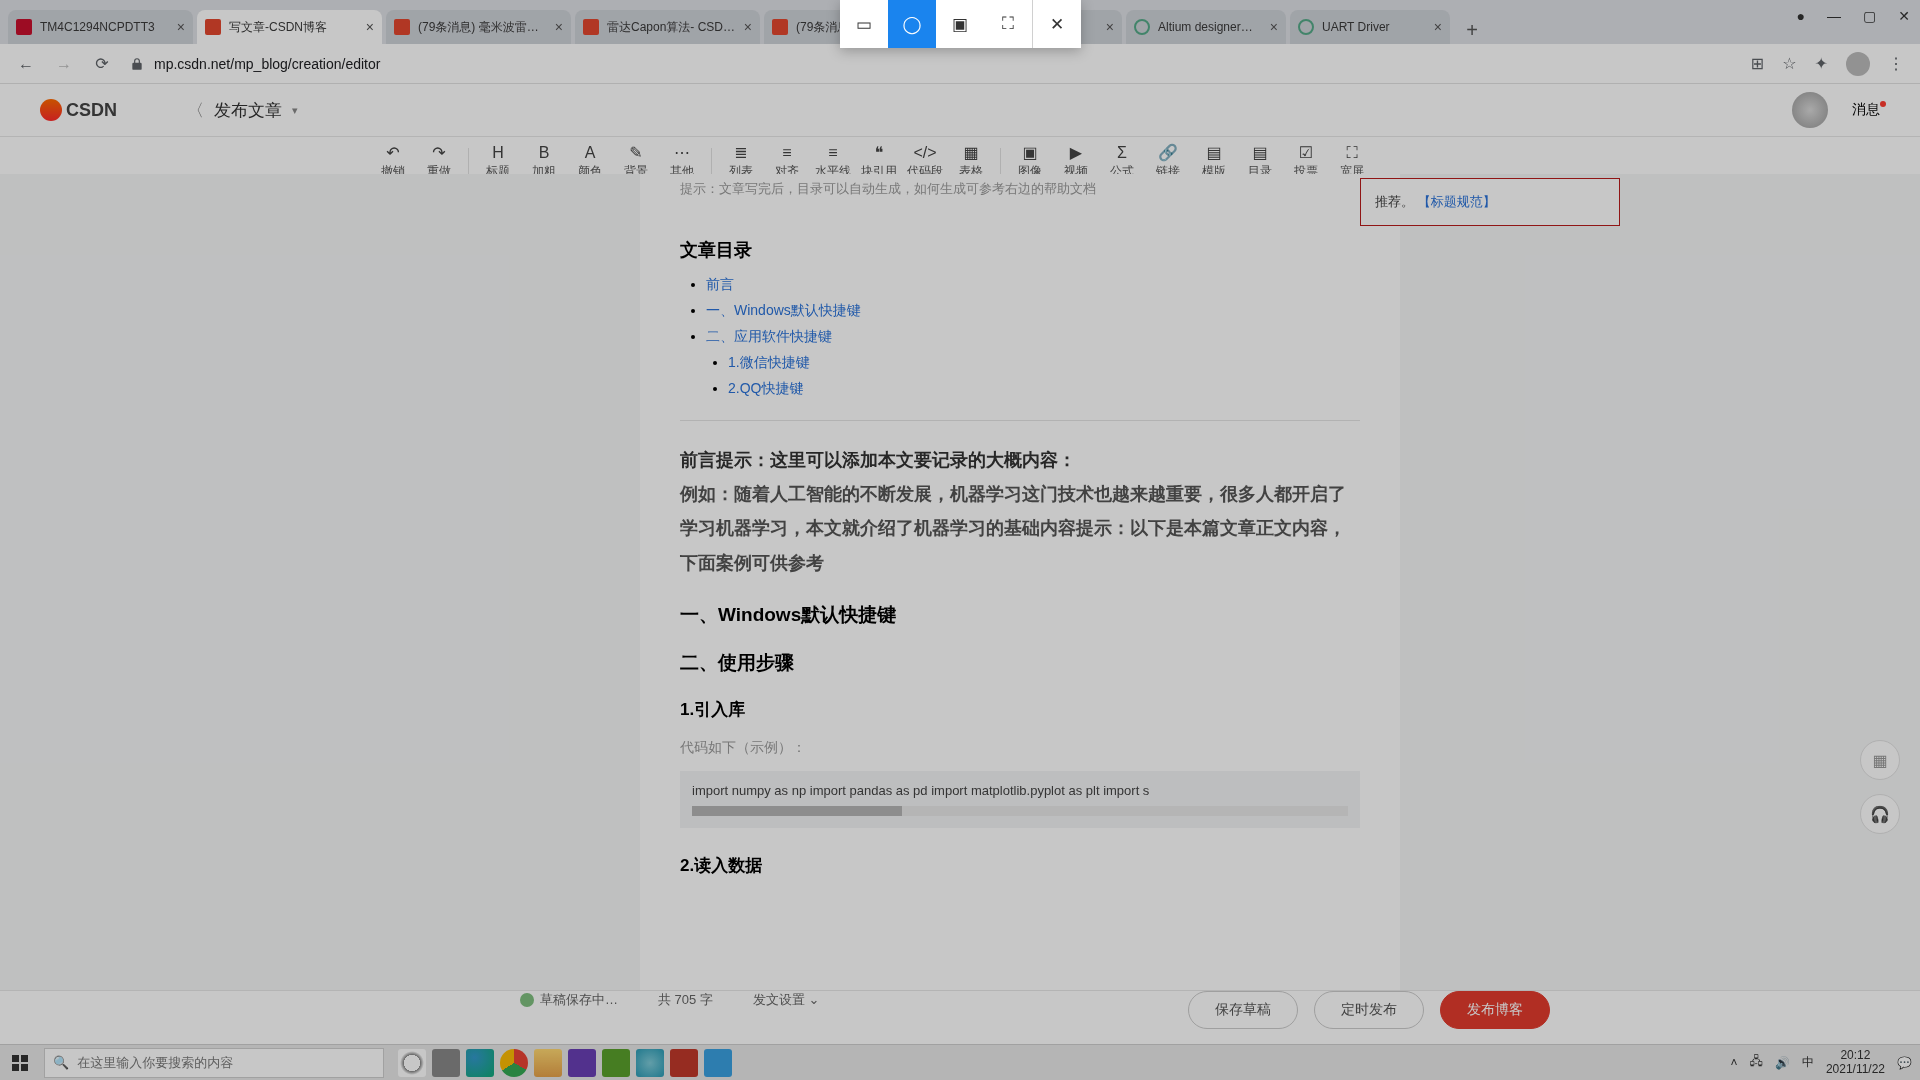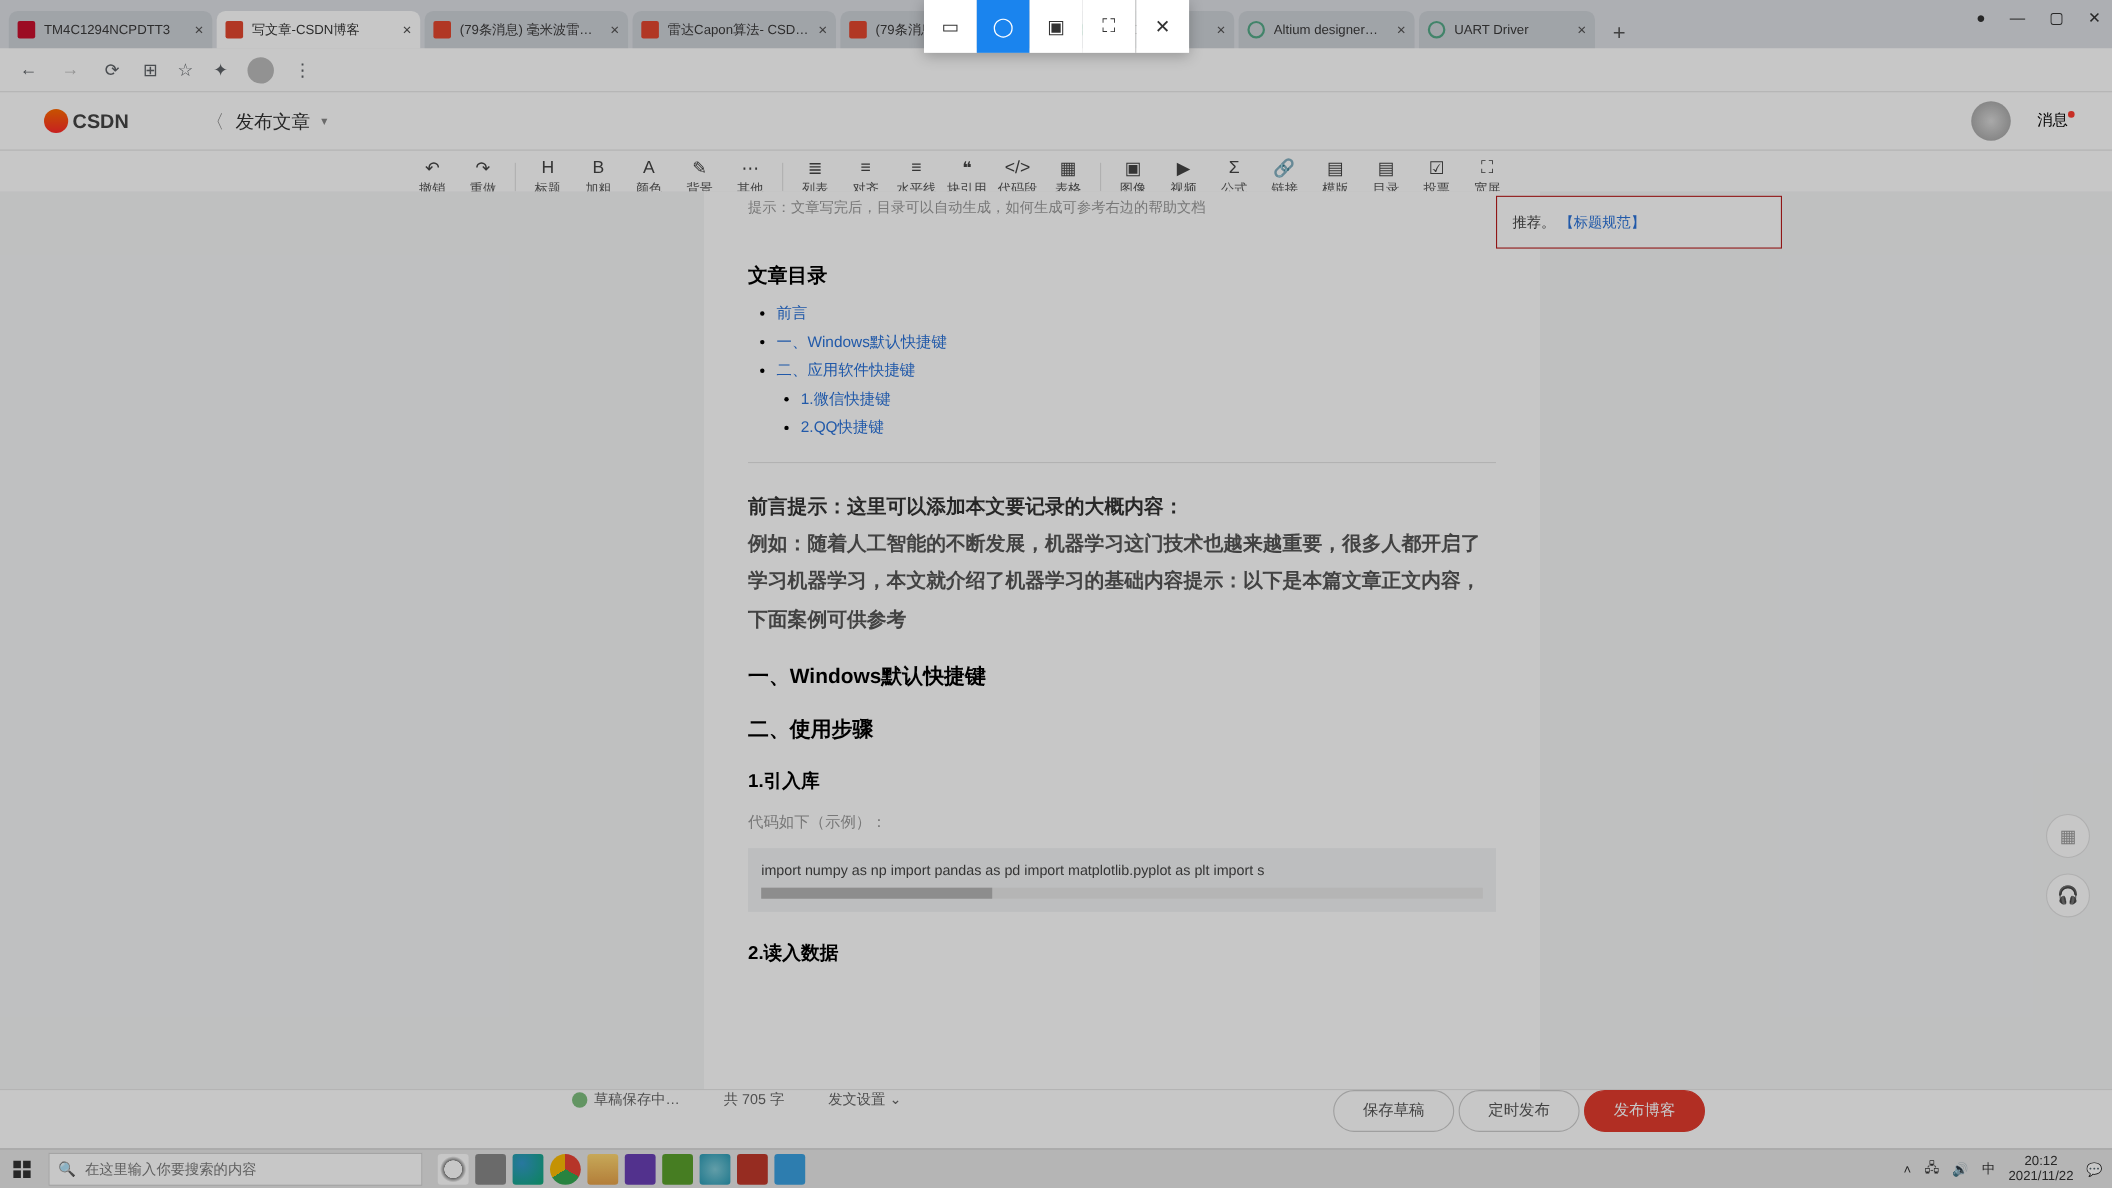--- a/index.html
+++ b/index.html
@@ -55,21 +55,21 @@
 .body13{font-size:14px;color:#444;line-height:2}
 .code{background:#f3f4f5;padding:12px;font-family:Consolas,monospace;font-size:13px;color:#444;margin-top:10px;position:relative;white-space:nowrap;overflow:hidden}
 .code-scroll{height:10px;margin-top:8px;background:#e8e8e8;position:relative}
 .code-scroll .thumb{position:absolute;left:0;top:0;height:100%;width:210px;background:#b5b5b5}
 
 .footer{position:absolute;left:0;right:0;bottom:36px;height:54px;background:#fff;border-top:1px solid #e7e7e7;display:flex;align-items:flex-start;padding:0 370px 0 520px;z-index:1}
 .draft{font-size:13px;color:#666;display:flex;align-items:center;gap:6px}
 .dot-ok{width:14px;height:14px;border-radius:50%;background:#7fbf7f}
 .wc{font-size:13px;color:#666;margin-left:40px}
 .pubset{font-size:13px;color:#666;margin-left:40px}
-.btns{margin-left:auto;display:flex;gap:4px}
+.btns{margin-left:auto;display:flex;gap:16px}
 .btn{height:38px;padding:0 26px;border-radius:20px;font-size:14px;display:flex;align-items:center;border:1px solid #ccc;background:#fff;color:#555}
 .btn.primary{background:#e33b2e;border-color:#e33b2e;color:#fff}
 
 .snip{position:absolute;left:840px;top:0;height:48px;display:flex;z-index:50;box-shadow:0 3px 12px rgba(0,0,0,0.25)}
 .snip .b{width:48px;height:48px;display:flex;align-items:center;justify-content:center;background:#fff;font-size:17px;color:#333}
 .snip .b.active{background:#1a84ee;color:#fff}
 .snip .sep{width:1px;background:#d0d0d0}
 
 .taskbar{position:absolute;left:0;right:0;bottom:0;height:36px;background:#e8e8e8;border-top:1px solid #cfcfcf;display:flex;align-items:center;z-index:1}
 .start{width:40px;height:36px;display:flex;align-items:center;justify-content:center;color:#222}
@@ -137,20 +137,28 @@
     <span>—</span>
     <span>▢</span>
     <span>✕</span>
   </div>
 </div>
 
 <div class="addrbar">
   <div class="nav-ico">←</div>
   <div class="nav-ico" style="color:#bdbdbd">→</div>
   <div class="nav-ico">⟳</div>
+  <div class="url">
+    <span class="lock">
+      <svg viewBox="0 0 24 24" width="14">
+          <path fill="#5f6368" d="M12 2a5 5 0 00-5 5v3H6a2 2 0 00-2 2v8a2 2 0 002 2h12a2 2 0 002-2v-8a2 2 0 00-2-2h-1V7a5 5 0 00-5-5zm-3 5a3 3 0 116 0v3H9V7z"></path>
+        </svg>
+    </span>
+    <span>mp.csdn.net/mp_blog/creation/editor</span>
+  </div>
   <div class="addr-right">
     <span>⊞</span>
     <span>☆</span>
     <span>✦</span>
     <span class="avatar"></span>
     <span>⋮</span>
   </div>
 </div>
 
 <div class="csdn-head">

